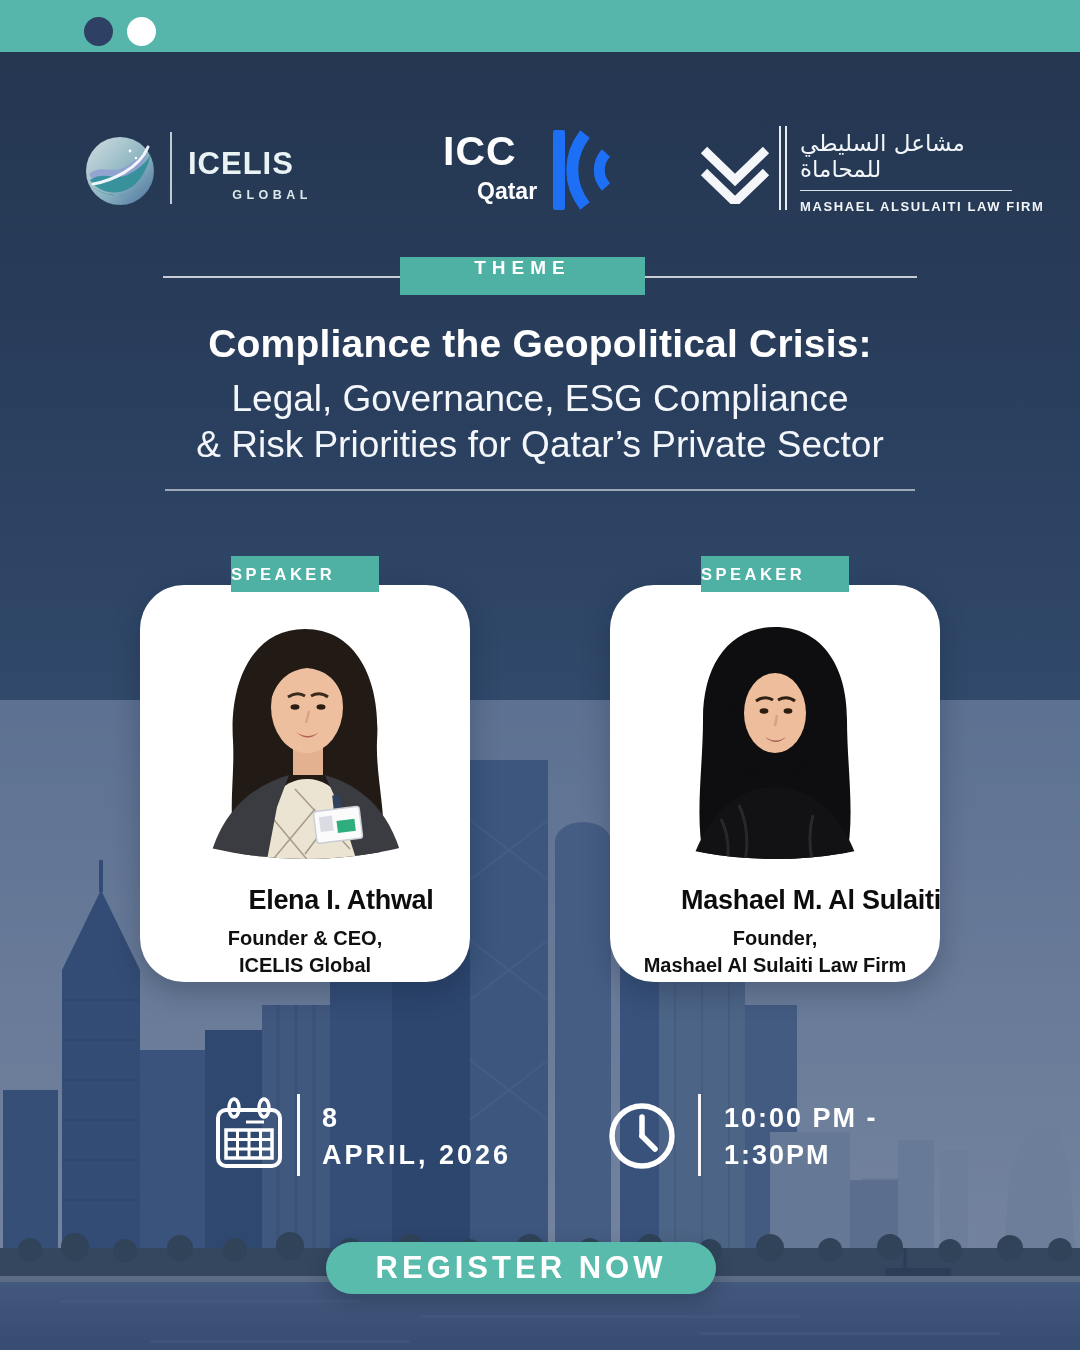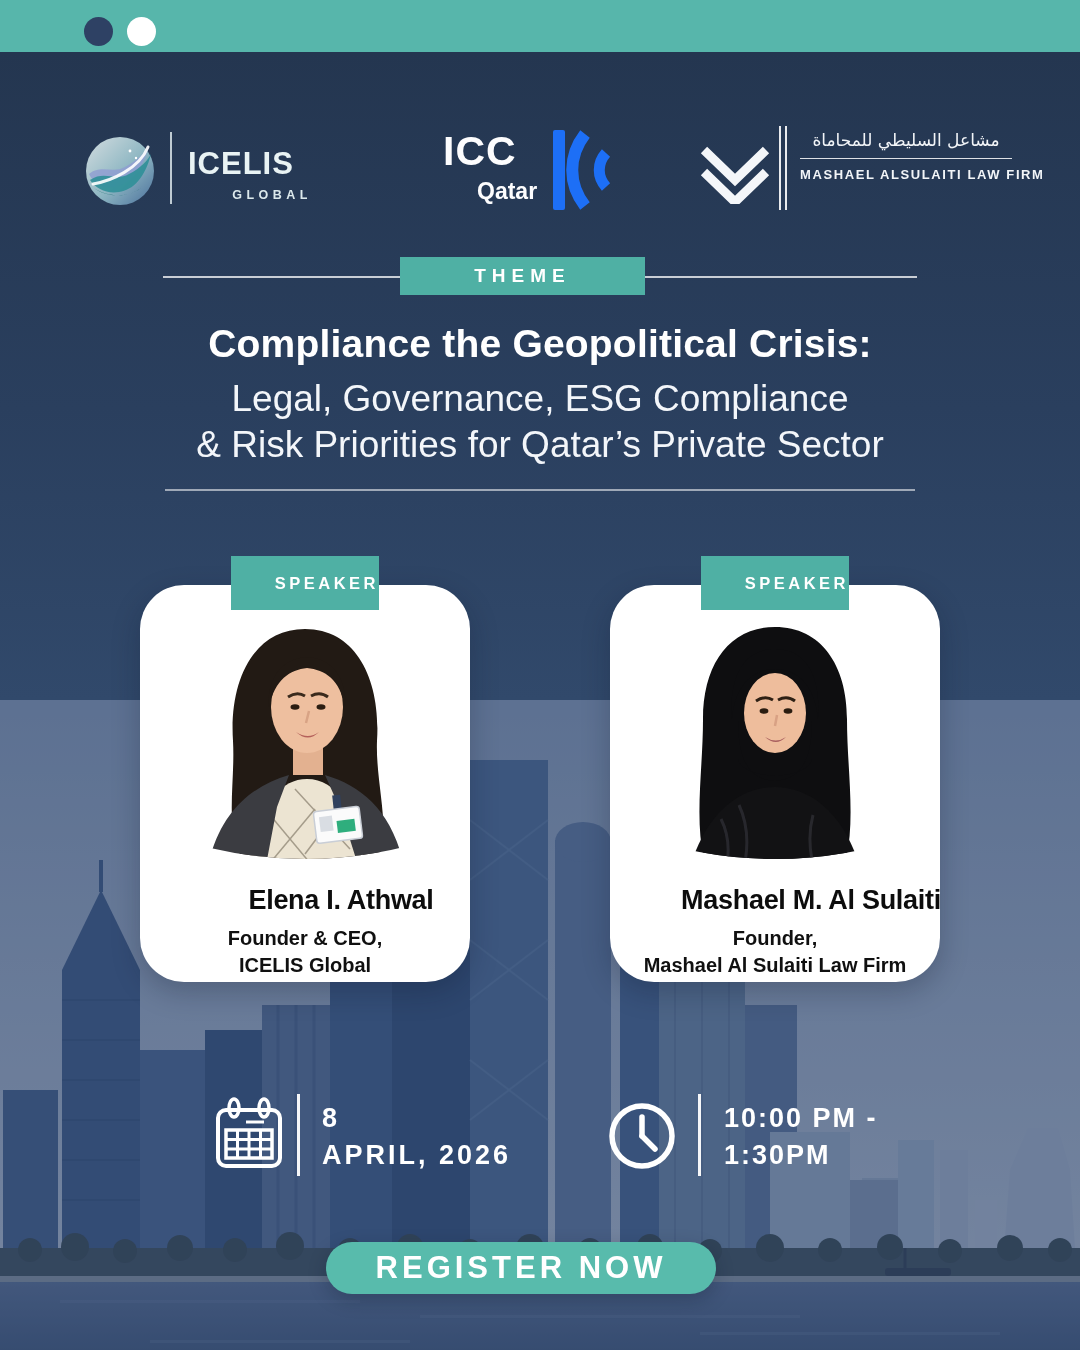--- a/index.html
+++ b/index.html
@@ -29,41 +29,41 @@
   .logo-icc-name{position:absolute;top:128px;left:443px;font-size:41px;font-weight:800;color:#fdfdfe;letter-spacing:1px;}
   .logo-icc-sub{position:absolute;top:178px;left:477px;font-size:23px;font-weight:600;color:#fdfdfe;}
   .logo-icc-mark{position:absolute;top:128px;left:553px;}
 
   .logo-law-mark{position:absolute;top:140px;left:700px;}
   .law-vlines{position:absolute;top:126px;left:779px;width:10px;height:84px;}
   .law-vlines span{position:absolute;top:0;width:2px;height:84px;background:rgba(255,255,255,.9);}
   .law-vlines span:nth-child(1){left:0;}
   .law-vlines span:nth-child(2){left:6px;}
   .logo-law-text{position:absolute;top:130px;left:800px;width:212px;color:#f2f5f8;}
-  .law-arabic{font-size:17px;text-align:center;direction:rtl;font-family:"DejaVu Sans",sans-serif;
+  .law-arabic{font-size:23px;text-align:left;direction:rtl;font-family:"DejaVu Sans",sans-serif;
               padding-bottom:8px;border-bottom:1.5px solid rgba(255,255,255,.85);}
   .law-english{font-size:13px;font-weight:bold;letter-spacing:1.6px;text-align:center;margin-top:8px;white-space:nowrap;}
 
   
   .theme-line{position:absolute;top:276px;left:163px;width:754px;height:2px;background:rgba(255,255,255,.75);}
   .theme-badge{position:absolute;top:257px;left:400px;width:245px;height:38px;background:#4fb0a4;
-               display:flex;align-items:center;justify-content:center;}
+               display:flex;justify-content:center;}
   .theme-badge span{color:#fff;font-size:19px;font-weight:bold;letter-spacing:6px;}
   .title{position:absolute;top:322px;left:0;width:1080px;text-align:center;color:#ffffff;}
   .title-l1{font-size:39px;font-weight:bold;letter-spacing:.2px;margin-bottom:10px;}
   .title-l2,.title-l3{font-size:37px;font-weight:normal;line-height:46px;color:#f3f6fa;}
   .divider2{position:absolute;top:489px;left:165px;width:750px;height:2px;background:rgba(255,255,255,.55);}
 
   
   .card{position:absolute;top:585px;width:330px;height:397px;background:#ffffff;border-radius:44px;
         box-shadow:0 10px 28px rgba(10,20,40,.25);}
   .card-left{left:140px;}
   .card-right{left:610px;}
   .speaker-badge{position:absolute;top:-29px;left:50%;transform:translateX(-50%);
-                 width:148px;height:54px;background:#4fb0a4;display:flex;align-items:center;justify-content:flex-end;}
+                 width:148px;height:36px;background:#4fb0a4;display:flex;align-items:center;justify-content:flex-start;}
   .speaker-badge span{color:#fff;font-size:16.5px;font-weight:bold;letter-spacing:3.5px;}
   .portrait{position:absolute;top:24px;left:50%;transform:translateX(-50%);}
   .card-name{position:absolute;top:300px;left:0;width:100%;text-align:center;
              font-size:27px;font-weight:800;color:#0d0d0d;letter-spacing:-.3px;margin-left:36px;}
   .card-role{position:absolute;top:340px;left:0;width:100%;text-align:center;
              font-size:20px;font-weight:bold;color:#101010;line-height:27px;}
 
   
   .cal-icon{position:absolute;top:1096px;left:214px;}
   .vline{position:absolute;width:3px;height:82px;background:rgba(255,255,255,.95);}

